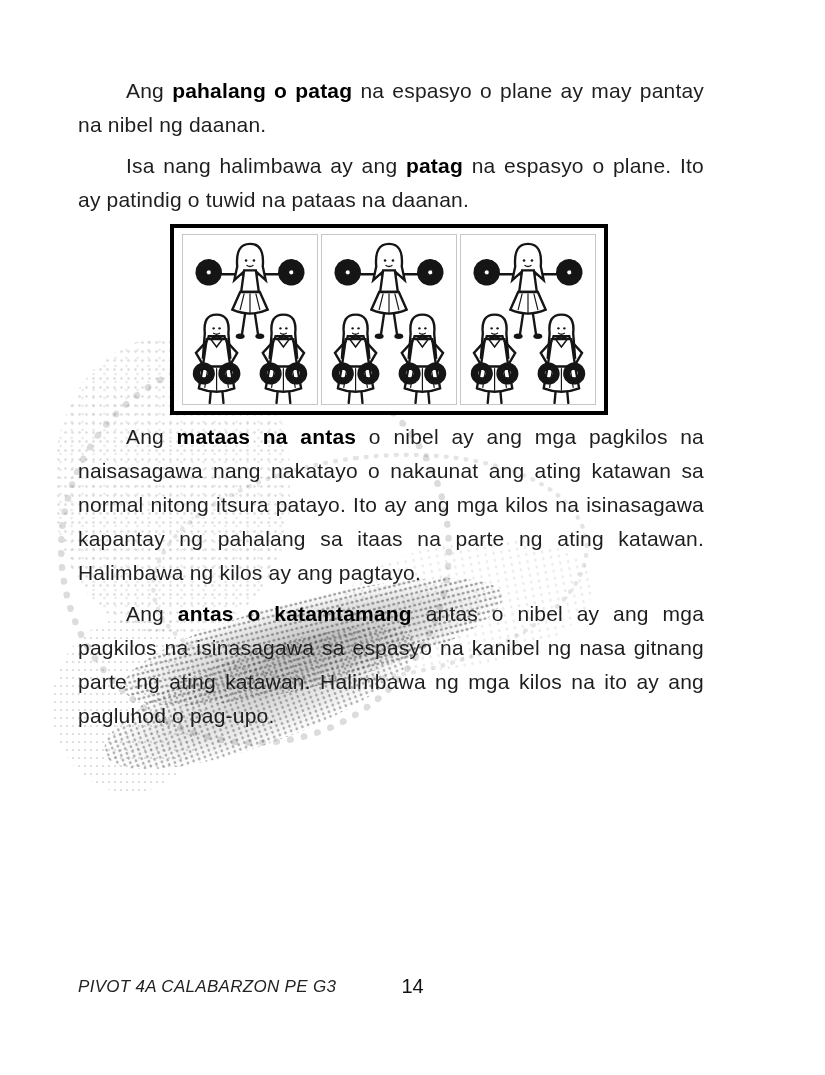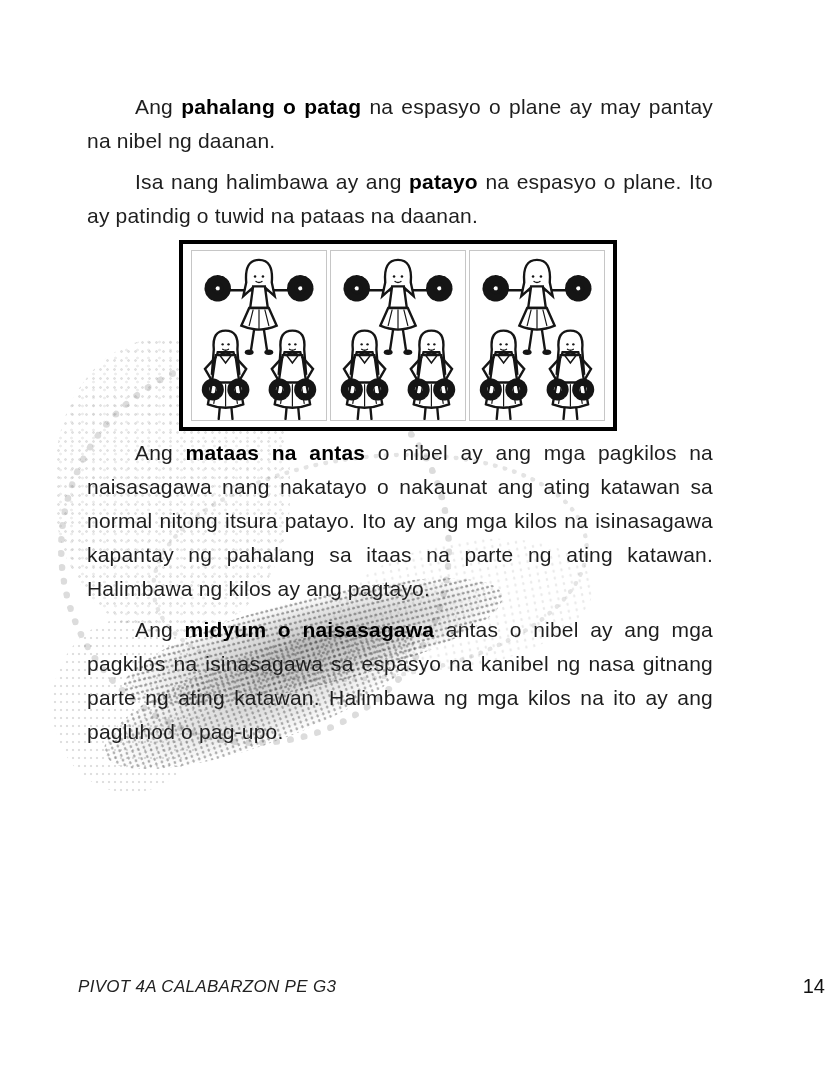--- a/index.html
+++ b/index.html
@@ -57,21 +57,21 @@
     background:radial-gradient(circle,rgba(90,90,90,0.35) 1px,transparent 1.6px);
     background-size:6px 8px;
   }
   .wm-speck3{
     position:absolute;left:330px;top:542px;width:265px;height:125px;
     border-radius:50%;opacity:.4;transform:rotate(-10deg);
     background:radial-gradient(circle,rgba(90,90,90,0.32) 1px,transparent 1.6px);
     background-size:8px 7px;
   }
   
-  .content{position:absolute;left:78px;top:90px;width:626px;z-index:2;margin-left:9px;}
+  .content{position:absolute;left:78px;top:74px;width:626px;z-index:2;}
   p.para{
     font-size:21px;line-height:34px;text-align:justify;text-indent:48px;
     margin:0 0 7px 0;color:var(--text-color);letter-spacing:.2px;
   }
   p.para b{font-weight:700;color:var(--bold-color);}
   
   .figure-box{
     box-sizing:border-box;margin:4px 0 5px 92px;
     width:438px;height:191px;
     border:4px solid var(--figure-border);
@@ -84,42 +84,42 @@
   }
   .panel svg{width:100%;height:100%;display:block;}
   
   .footer{position:absolute;left:0;top:975px;width:100%;height:30px;z-index:2;}
   .footer-label{
     position:absolute;left:78px;top:2px;
     font-style:italic;font-size:17px;color:#222;letter-spacing:.3px;
   }
   .footer-page{
     position:absolute;left:0;top:0;width:100%;
-    text-align:right;font-size:20px;color:#111;
+    text-align:center;font-size:20px;color:#111;
   }
 </style>
 </head>
 <body>
 
 <div class="page">
 
   <div class="watermark">
     <div class="wm-ring1"></div>
     <div class="wm-ring2"></div>
     <div class="wm-speck1"></div>
     <div class="wm-swoosh1"></div>
     <div class="wm-swoosh2"></div>
     <div class="wm-speck2"></div>
     <div class="wm-speck3"></div>
   </div>
 
   <main class="content">
     <div>
         <p class="para"><span>Ang </span><b>pahalang o patag</b><span> na espasyo o plane ay may pantay na nibel ng daanan.</span></p>
-        <p class="para"><span>Isa nang halimbawa ay ang </span><b>patayo</b><span> na espasyo o plane. Ito ay patindig o tuwid na pataas na daanan.</span></p>
+        <p class="para"><span>Isa nang halimbawa ay ang </span><b>patag</b><span> na espasyo o plane. Ito ay patindig o tuwid na pataas na daanan.</span></p>
       </div>
 
     <figure class="figure-box" aria-label="Three identical black-and-white drawings of a cheerleading pyramid: one cheerleader standing on top with arms outstretched holding pom-poms, supported by two cheerleaders below with hands on hips and pom-poms at their waists">
   <div class="panel">
     <svg viewBox="0 0 136 172" preserveAspectRatio="xMidYMid meet">
       <g stroke="#151515" fill="none" stroke-width="2.4" stroke-linecap="round">
 
         <line x1="34" y1="40" x2="102" y2="40"></line>
 
         <circle cx="26" cy="38" r="9" stroke-width="9" stroke-dasharray="1.6 2.2"></circle>
@@ -307,21 +307,21 @@
           <line x1="28" y1="160" x2="27" y2="171"></line>
           <line x1="40" y1="160" x2="41" y2="171"></line>
         </g>
       </g>
     </svg>
   </div>
 </figure>
 
     <div>
         <p class="para"><span>Ang </span><b>mataas na antas</b><span> o nibel ay ang mga pagkilos na naisasagawa nang nakatayo o nakaunat ang ating katawan sa normal nitong itsura patayo. Ito ay ang mga kilos na isinasagawa kapantay ng pahalang sa itaas na parte ng ating katawan. Halimbawa ng kilos ay ang pagtayo.</span></p>
-        <p class="para"><span>Ang </span><b>midyum o naisasagawa</b><span> antas o nibel ay ang mga pagkilos na isinasagawa sa espasyo na kanibel ng nasa gitnang parte ng ating katawan. Halimbawa ng mga kilos na ito ay ang pagluhod o pag-upo.</span></p>
+        <p class="para"><span>Ang </span><b>antas o katamtamang</b><span> antas o nibel ay ang mga pagkilos na isinasagawa sa espasyo na kanibel ng nasa gitnang parte ng ating katawan. Halimbawa ng mga kilos na ito ay ang pagluhod o pag-upo.</span></p>
       </div>
   </main>
 
   <footer class="footer">
     <span class="footer-label">PIVOT 4A CALABARZON PE G3</span>
     <span class="footer-page">14</span>
   </footer>
 
 </div>
 

